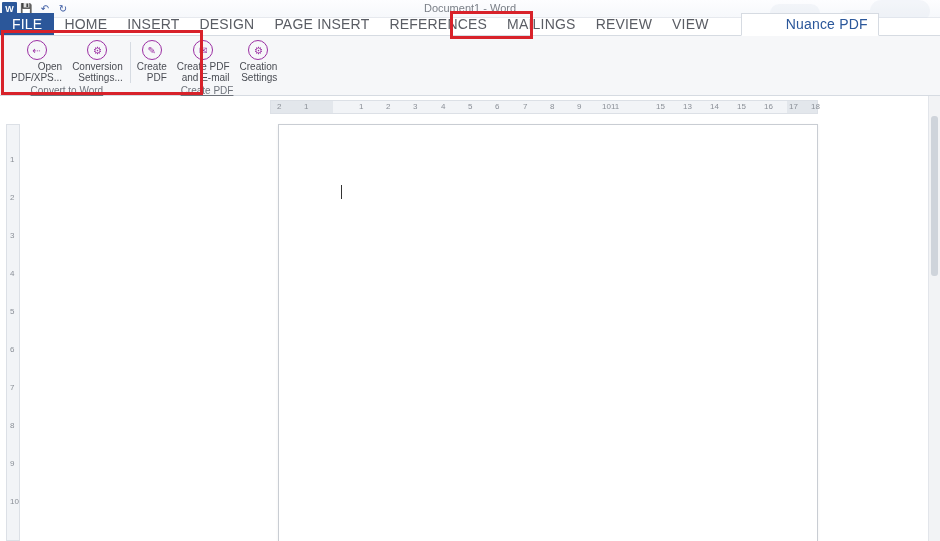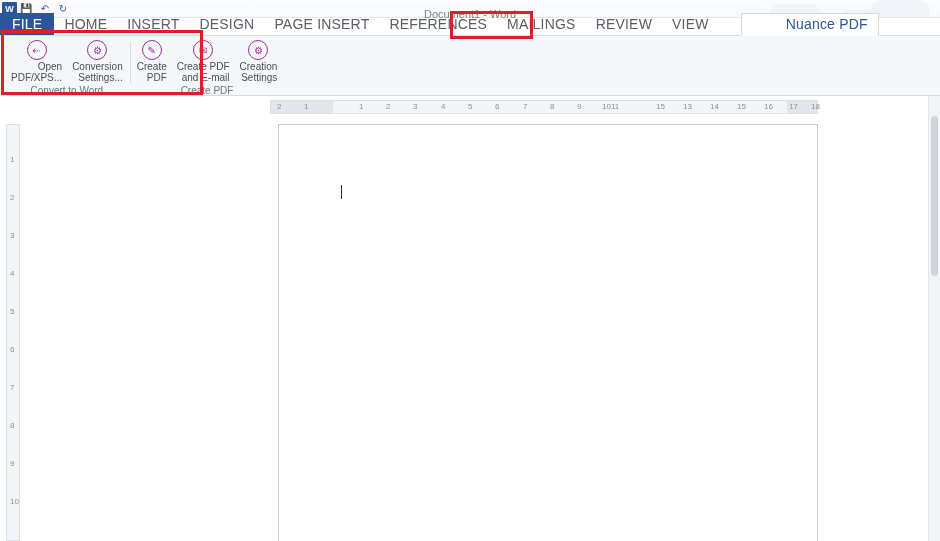--- a/index.html
+++ b/index.html
@@ -15,21 +15,21 @@
   .titlebar {
     height: 18px;
     background: linear-gradient(#fdfdff,#f6f8fb);
     border-bottom: 1px solid #e6e9ee;
     position: relative;
   }
   .doc-title {
     position: absolute;
     left: 50%;
     transform: translateX(-50%);
-    top: 8px;
+    top: 2px;
     color: #7a7f87;
     font-size: 11px;
   }
   .qat {
     position: absolute;
     left: 2px;
     top: 1px;
     display: flex;
     align-items: center;
     gap: 2px;
@@ -142,20 +142,21 @@
     color: #4a4d54;
     text-align: right;
     line-height: 1.05;
     white-space: pre-line;
   }
   .group-label {
     font-size: 10px;
     color: #6e737b;
     margin-top: auto;
     padding-bottom: 1px;
+    text-decoration: underline;
   }
   .hl-red {
     position: absolute;
     border: 3px solid #d8222a;
     pointer-events: none;
     z-index: 50;
   }
   .hl1 { left: 1px; top: 30px; width: 202px; height: 65px; }
   .hl2 { left: 450px; top: 11px; width: 83px; height: 28px; }
 

